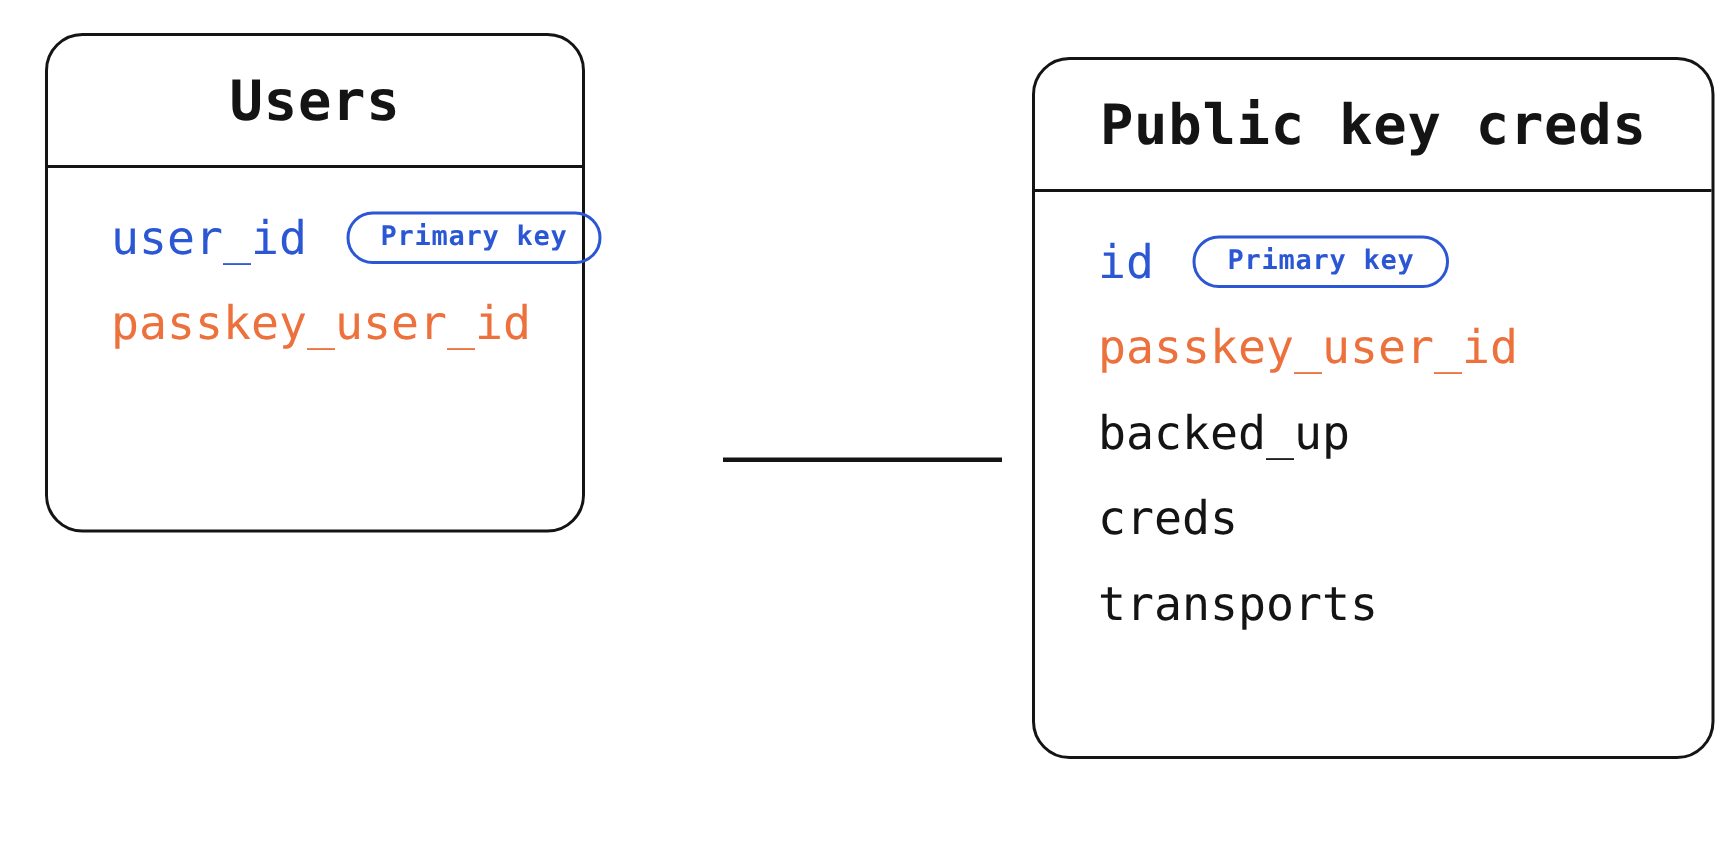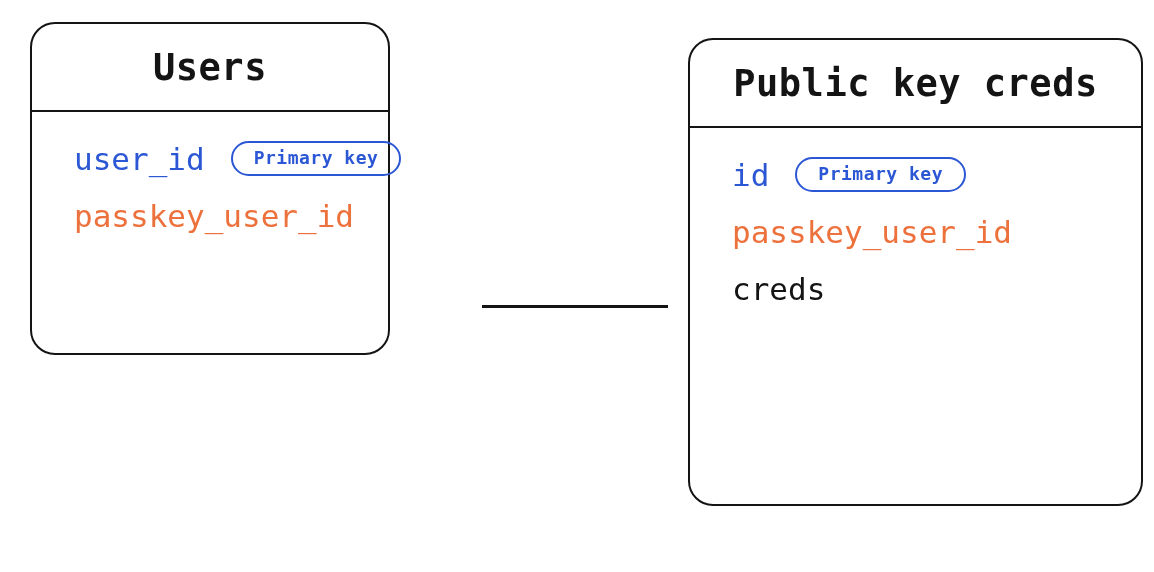--- a/index.html
+++ b/index.html
@@ -114,18 +114,24 @@
     </div>
     <div class="table-body">
       <div class="field-row">
         <span class="field-name primary-key">id</span>
         <span class="pk-badge">Primary key</span>
       </div>
       <div class="field-row">
         <span class="field-name foreign-key">passkey_user_id</span>
       </div>
       <div class="field-row">
+        <span class="field-name">backed_up</span>
+      </div>
+      <div class="field-row">
         <span class="field-name">creds</span>
+      </div>
+      <div class="field-row">
+        <span class="field-name">transports</span>
       </div>
     </div>
   </div>
 
 </div>
 
 </body></html>

